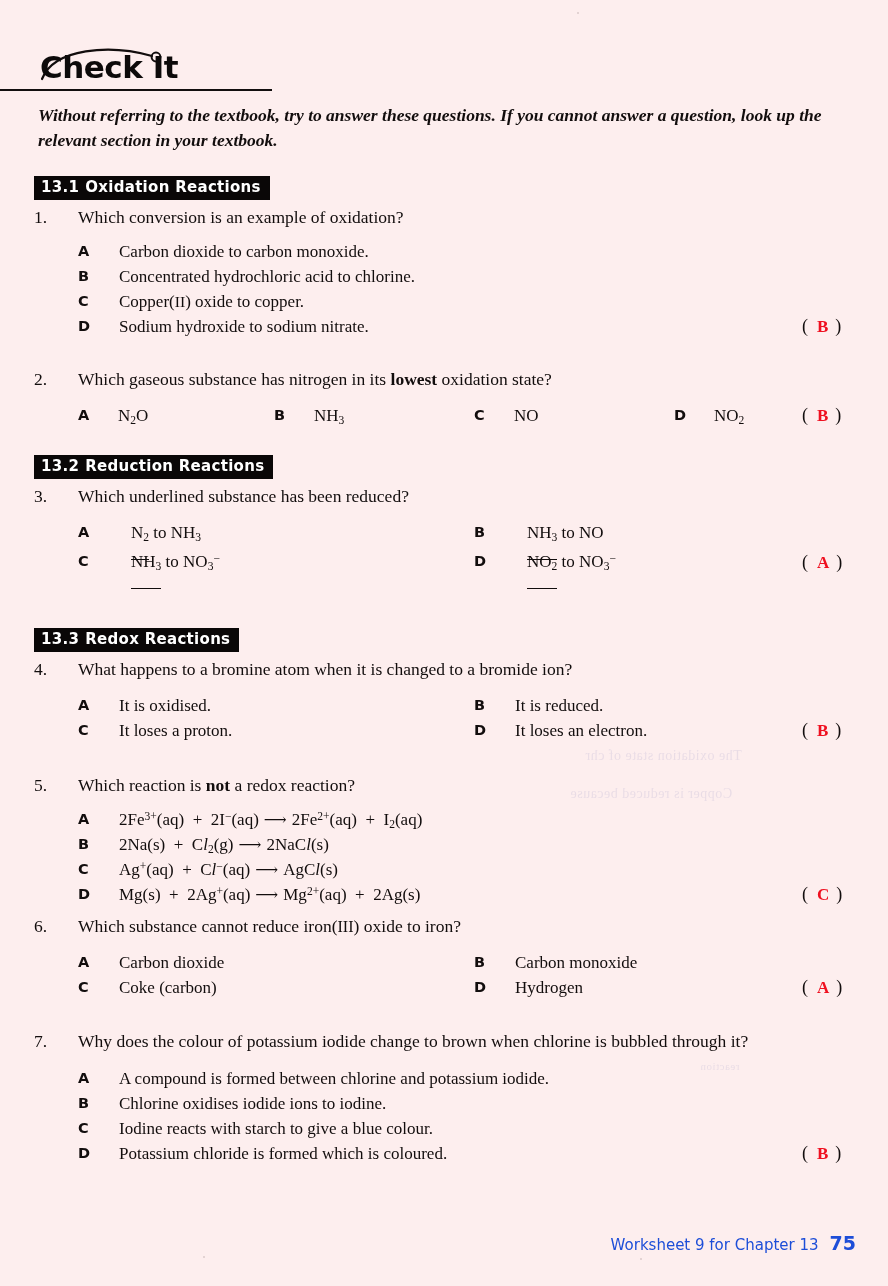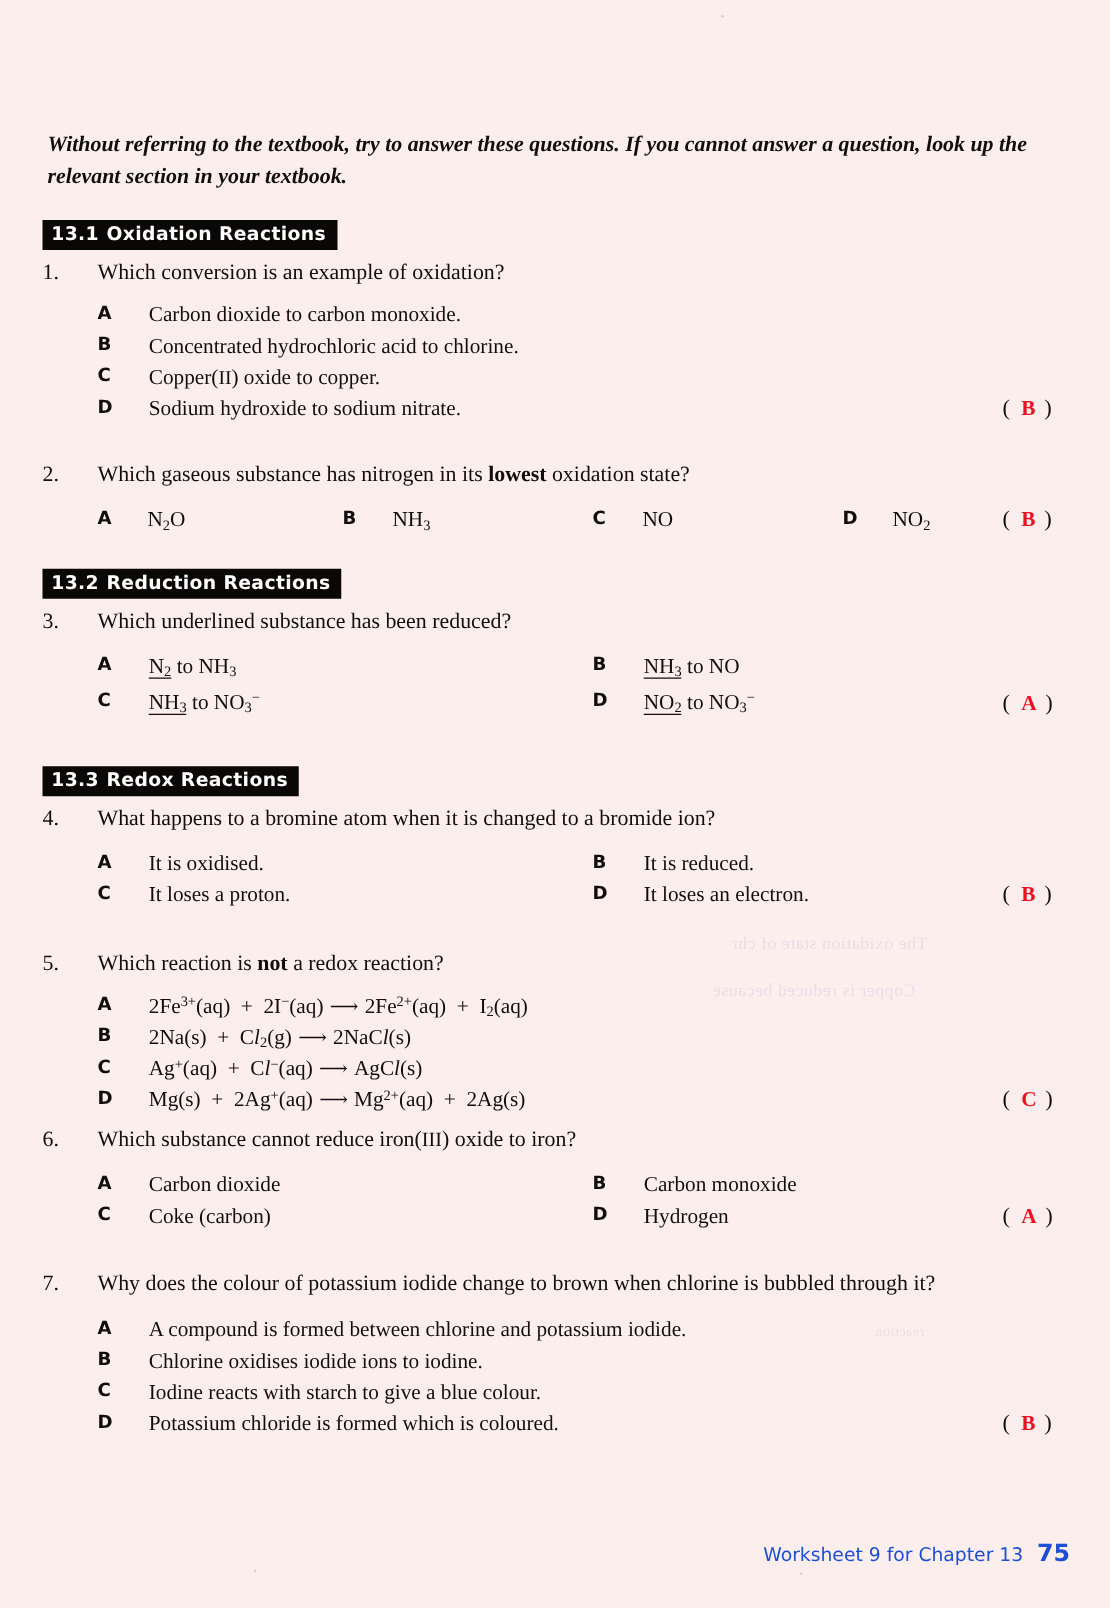--- a/index.html
+++ b/index.html
@@ -178,21 +178,21 @@
   .answer .ltr {
     color: #ef1020;
     font-weight: bold;
     font-size: 17px;
     padding: 0 7px;
     letter-spacing: 0;
   }
 
   sub { font-size: 0.68em; vertical-align: -0.25em; line-height: 0; }
   sup { font-size: 0.68em; vertical-align: 0.45em; line-height: 0; }
-  .u { border-bottom: 1.6px solid #120d0d; padding-bottom: 0px; }
+  .u { border-bottom: 1.6px solid #120d0d; padding-bottom: 17px; margin-left: 12px; }
   .ital { font-style: italic; }
   .arrow { padding: 0 5px; font-size: 16px; }
 
   
   .footer {
     position: absolute;
     left: 0;
     top: 1232px;
     width: 856px;
     text-align: right;
@@ -221,20 +221,28 @@
 <div class="page">
 
   <div class="bleed b1">The oxidation state of chr</div>
   <div class="bleed b2">Copper is reduced because</div>
   <div class="bleed b3">reaction</div>
 
   <div class="speck" style="left:577px;top:12px;"></div>
   <div class="speck" style="left:640px;top:1258px;"></div>
   <div class="speck" style="left:203px;top:1256px;"></div>
 
+  <div class="logo-wrap">
+    <svg class="logo-arc" viewBox="0 0 190 40">
+      <path d="M6 37 C 18 6, 74 2, 116 14" fill="none" stroke="#120d0d" stroke-width="2.2" stroke-linecap="round"></path>
+      <circle cx="120" cy="15" r="4.4" fill="none" stroke="#120d0d" stroke-width="2"></circle>
+    </svg>
+    <div class="logo-text">Check It</div>
+    <div class="logo-rule"></div>
+  </div>
 
   <div class="intro">Without referring to the textbook, try to answer these questions. If you cannot answer a question, look up the relevant section in your textbook.</div>
 
   <div class="content">
 
     
     <div class="section-bar"><span class="num">13.1</span><span>Oxidation Reactions</span></div>
 
     <div class="q-block" style="margin-top:6px;">
       <div class="q-head">
@@ -325,21 +333,21 @@
           <div class="opt c2">
               <span class="letter">D</span>
               <span class="otext"><span class="u">NO<sub>2</sub></span> to NO<sub>3</sub><sup>−</sup></span>
             </div>
           <div class="answer" style="top:1px;">(<span class="ltr">A</span>)</div>
         </div>
       </div>
     </div>
 
     
-    <div class="section-bar" style="margin-top:33px;"><span class="num">13.3</span><span>Redox Reactions</span></div>
+    <div class="section-bar" style="margin-top:48px;"><span class="num">13.3</span><span>Redox Reactions</span></div>
 
     <div class="q-block" style="margin-top:6px;">
       <div class="q-head">
         <span class="q-num">4.</span>
         <span>What happens to a bromine atom when it is changed to a bromide ion?</span>
       </div>
       <div class="opts" style="margin-top:13px;">
         <div class="opt-row" style="height:25px;">
           <div class="opt c1">
               <span class="letter">A</span>

